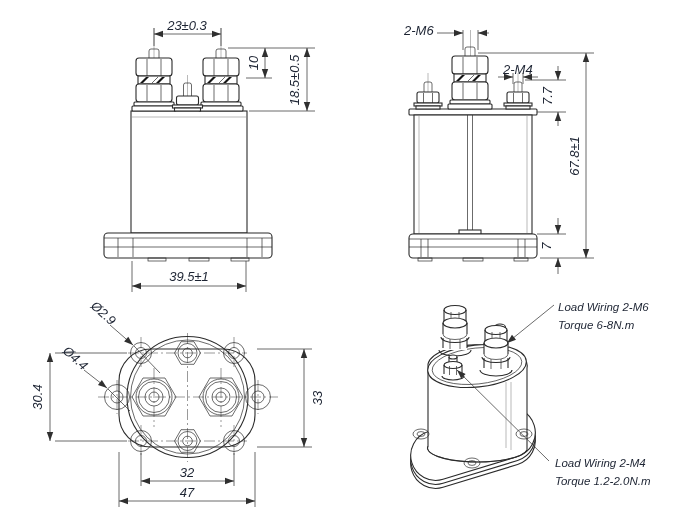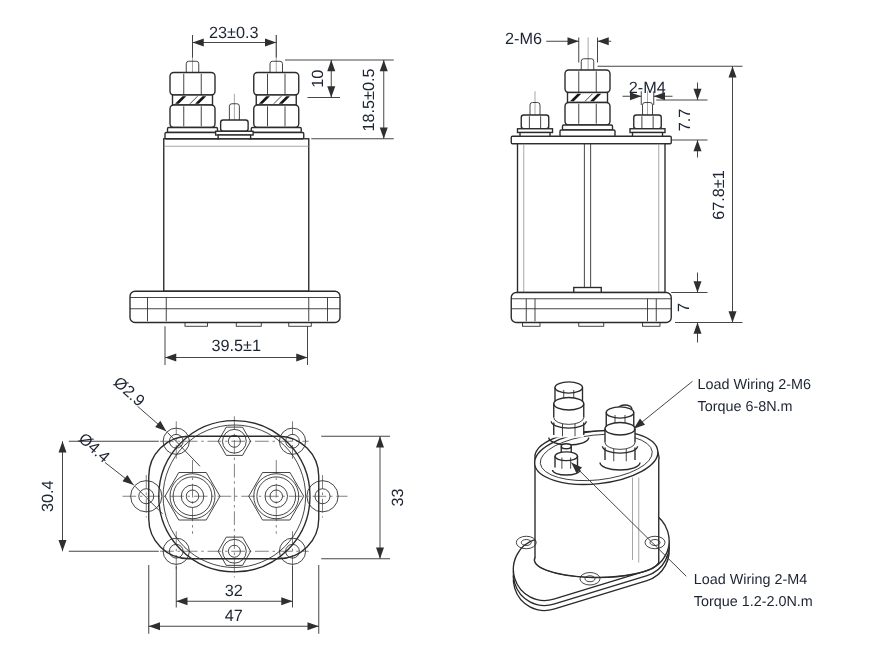--- a/index.html
+++ b/index.html
@@ -1,17 +1,17 @@
 <!DOCTYPE html>
 <html><head>
 <meta charset="utf-8">
 <style>
   html,body{margin:0;padding:0;background:#fff;}
   #stage{position:relative;width:700px;height:525px;background:#ffffff;overflow:hidden;
-         font-family:"Liberation Sans", sans-serif;}
+         font-family:"Liberation Sans", sans-serif;font-style:italic;}
   svg text{font-family:"Liberation Sans", sans-serif;}
   .ol   {fill:none;stroke:#2b2b2b;stroke-width:1.1;}
   .olw  {fill:#ffffff;stroke:#2b2b2b;stroke-width:1.1;}
   .th   {fill:none;stroke:#2b2b2b;stroke-width:0.7;}
   .lt   {fill:none;stroke:#8a8a8a;stroke-width:0.6;}
   .dim  {fill:none;stroke:#3a3a3a;stroke-width:0.75;}
   .cl   {fill:none;stroke:#555;stroke-width:0.6;stroke-dasharray:11 3 2 3;}
   .txt  {font-size:13px;fill:#1d2433;}
   .txts {font-size:11.5px;fill:#1d2433;}
   .blk  {fill:#151515;stroke:none;}

